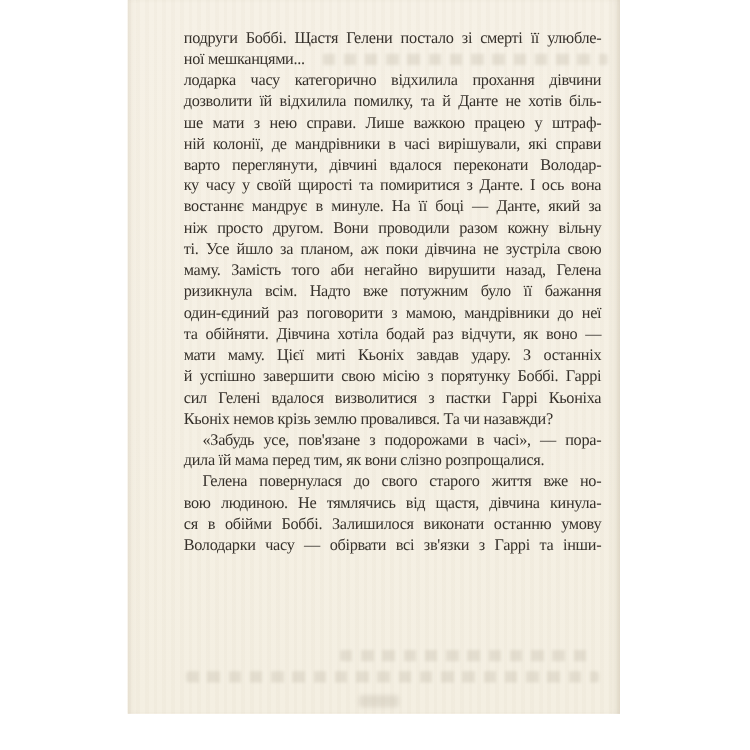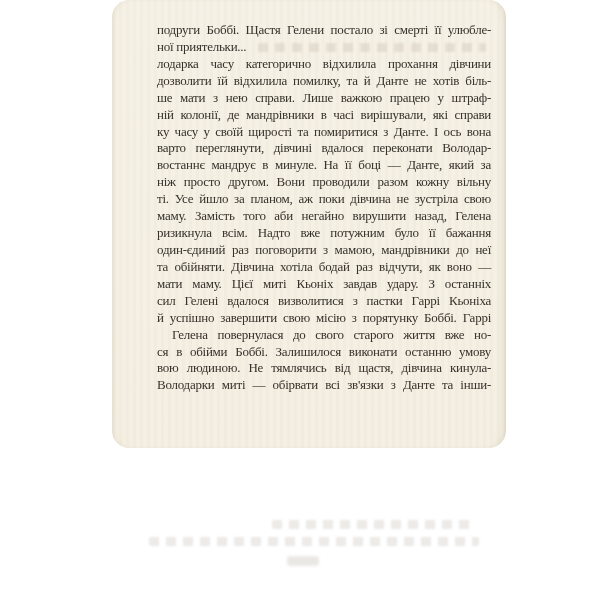--- a/index.html
+++ b/index.html
@@ -12,33 +12,32 @@
     font-family: "Liberation Serif", "DejaVu Serif", serif;
   }
   .stage {
     position: relative;
     width: 600px;
     height: 600px;
     background: #ffffff;
   }
   .paper {
     position: absolute;
-    left: 112px;
+    left: 102px;
     top: 0;
     width: 394px;
-    height: 448px;
+    height: 571px;
     background:
       repeating-linear-gradient(90deg,
         rgba(150, 130, 95, 0.030) 0px, rgba(150, 130, 95, 0.030) 3px,
         rgba(255, 255, 255, 0.0) 3px, rgba(255, 255, 255, 0.0) 7px),
       linear-gradient(180deg, #f6f1e6 0%, #f5f0e4 55%, #f4efe2 100%);
     box-shadow:
       inset -7px 0 9px -7px rgba(130, 108, 75, 0.30),
       inset 5px 0 7px -5px rgba(130, 108, 75, 0.18);
-    border-radius: 17px;
   }
   .textblock {
     position: absolute;
     left: 45px;
     top: 22px;
     width: 334px;
     color: #36312b;
     font-size: 13px;
     line-height: 16.93px;
     letter-spacing: -0.25px;
@@ -77,40 +76,43 @@
     opacity: 0.5;
   }
 </style>
 </head>
 <body>
 
 <div class="stage">
   <div class="paper">
     <div class="textblock">
         <div class="line">подруги Боббі. Щастя Гелени постало зі смерті її улюбле-</div>
-        <div class="line last">ної приятельки...</div>
+        <div class="line last">ної мешканцями...</div>
         <div class="line">лодарка часу категорично відхилила прохання дівчини</div>
         <div class="line">дозволити їй відхилила помилку, та й Данте не хотів біль-</div>
         <div class="line">ше мати з нею справи. Лише важкою працею у штраф-</div>
         <div class="line">ній колонії, де мандрівники в часі вирішували, які справи</div>
+        <div class="line">варто переглянути, дівчині вдалося переконати Володар-</div>
         <div class="line">ку часу у своїй щирості та помиритися з Данте. І ось вона</div>
-        <div class="line">варто переглянути, дівчині вдалося переконати Володар-</div>
         <div class="line">востаннє мандрує в минуле. На її боці — Данте, який за</div>
         <div class="line">ніж просто другом. Вони проводили разом кожну вільну</div>
         <div class="line">ті. Усе йшло за планом, аж поки дівчина не зустріла свою</div>
         <div class="line">маму. Замість того аби негайно вирушити назад, Гелена</div>
         <div class="line">ризикнула всім. Надто вже потужним було її бажання</div>
         <div class="line">один-єдиний раз поговорити з мамою, мандрівники до неї</div>
         <div class="line">та обійняти. Дівчина хотіла бодай раз відчути, як воно —</div>
         <div class="line">мати маму. Цієї миті Кьоніх завдав удару. З останніх</div>
+        <div class="line">й успішно завершити свою місію з порятунку Боббі. Гаррі</div>
         <div class="line">сил Гелені вдалося визволитися з пастки Гаррі Кьоніха</div>
-        <div class="line">й успішно завершити свою місію з порятунку Боббі. Гаррі</div>
+        <div class="line last">Кьоніх немов крізь землю провалився. Та чи назавжди?</div>
+        <div class="line indent">«Забудь усе, пов'язане з подорожами в часі», — пора-</div>
+        <div class="line last">дила їй мама перед тим, як вони слізно розпрощалися.</div>
         <div class="line indent">Гелена повернулася до свого старого життя вже но-</div>
+        <div class="line">вою людиною. Не тямлячись від щастя, дівчина кинула-</div>
         <div class="line">ся в обійми Боббі. Залишилося виконати останню умову</div>
-        <div class="line">вою людиною. Не тямлячись від щастя, дівчина кинула-</div>
-        <div class="line">Володарки миті — обірвати всі зв'язки з Данте та інши-</div>
+        <div class="line">Володарки часу — обірвати всі зв'язки з Гаррі та інши-</div>
       </div>
   </div>
   <div class="ghost" style="left:258px; top:43px;  width:228px;"></div>
   <div class="ghost" style="left:272px; top:520px; width:204px;"></div>
   <div class="ghost" style="left:149px; top:537px; width:330px;"></div>
   <div class="ghost-pagenum"></div>
 </div>
 
 </body></html>

